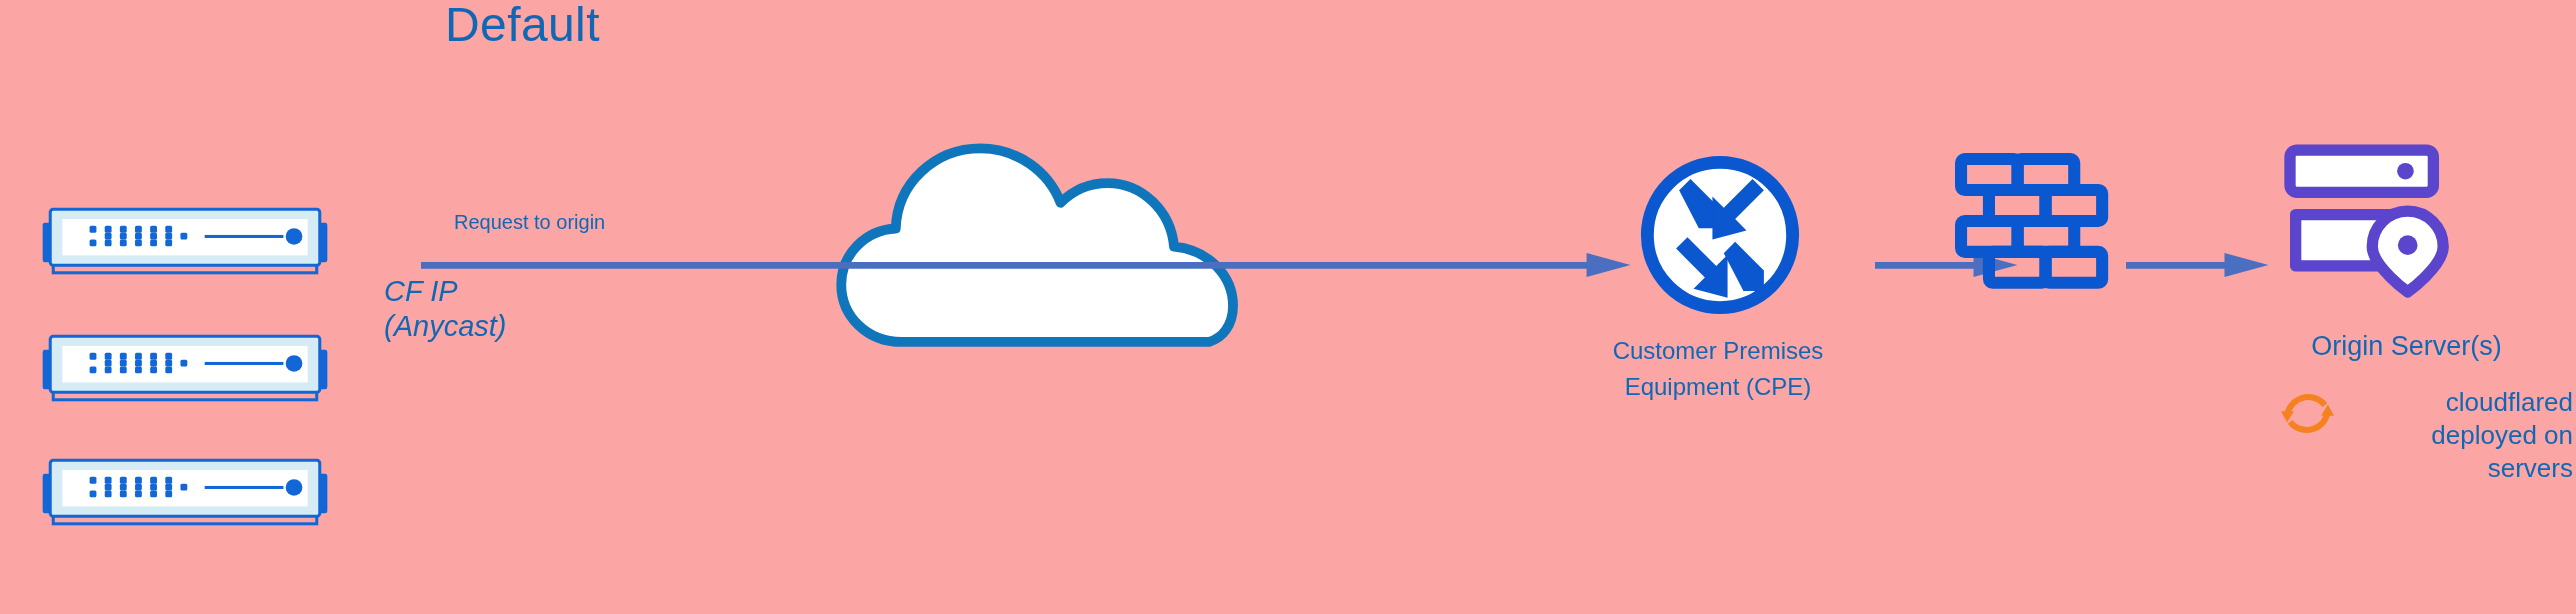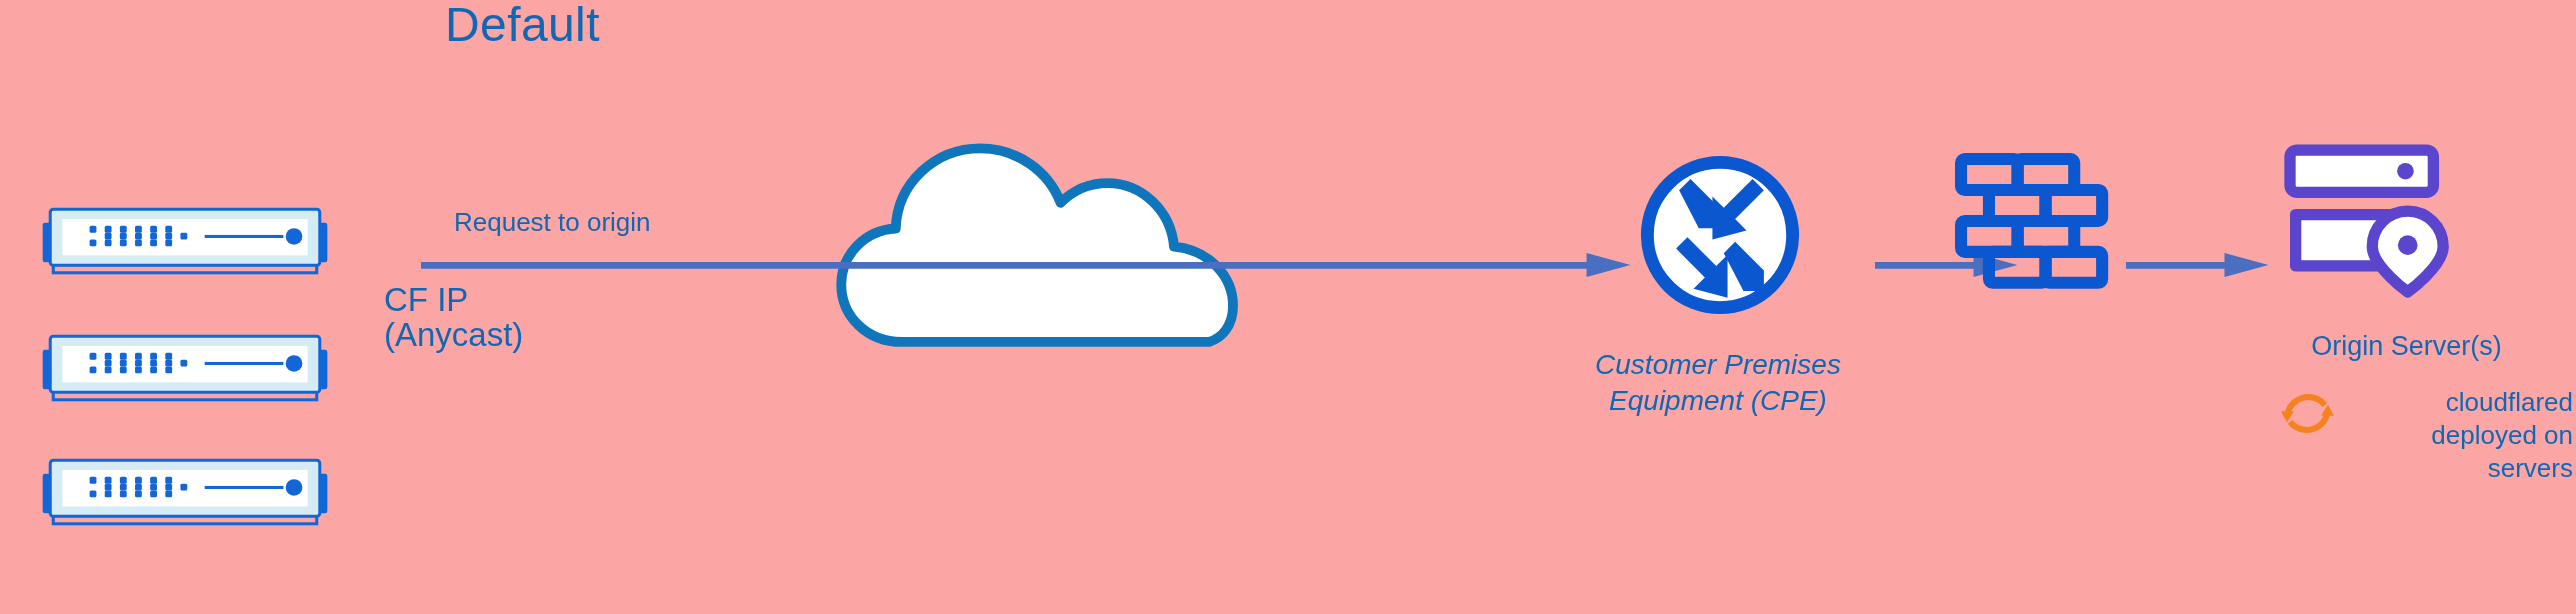--- a/index.html
+++ b/index.html
@@ -56,44 +56,44 @@
     color: #1068b5;
     font-size: 26px;
     line-height: 32px;
     font-weight: 400;
     white-space: pre-line;
   }
 
   #label-request-to-origin {
     left: 454px;
     top: 206px;
-    font-size: 26px;
+    font-size: 20px;
     line-height: 32px;
   }
   #label-cf-ip {
     left: 384px;
-    top: 282px;
-    font-size: 33px;
+    top: 274px;
+    font-size: 29px;
     line-height: 35px;
+    font-style: italic;
   }
   #label-internet {
     left: 901px;
     top: 303px;
     width: 303px;
     font-size: 27px;
     text-align: center;
   }
   #label-cpe {
     left: 1521px;
-    top: 347px;
+    top: 333px;
     width: 394px;
-    font-size: 28px;
+    font-size: 24px;
     line-height: 36px;
     text-align: center;
-    font-style: italic;
   }
   #label-firewall {
     left: 1862px;
     top: 327px;
     width: 394px;
     font-size: 27px;
     line-height: 36px;
     text-align: center;
   }
   #label-origin-server {

